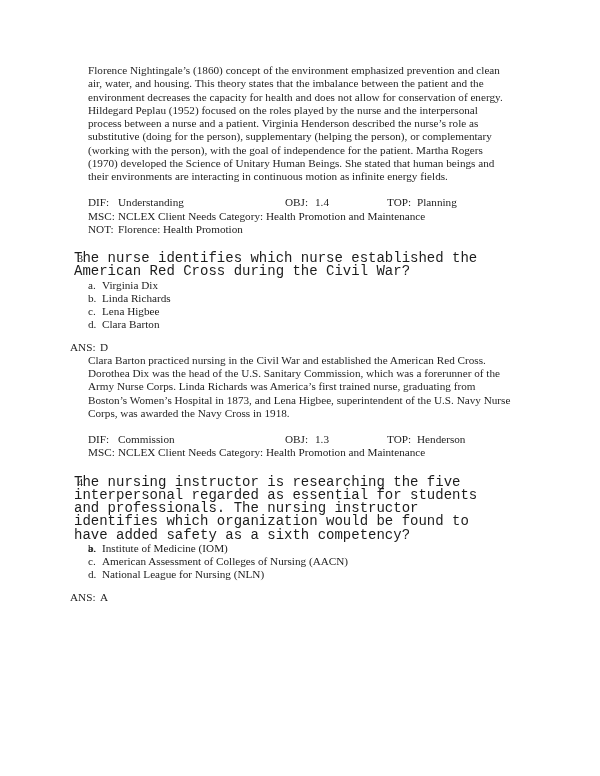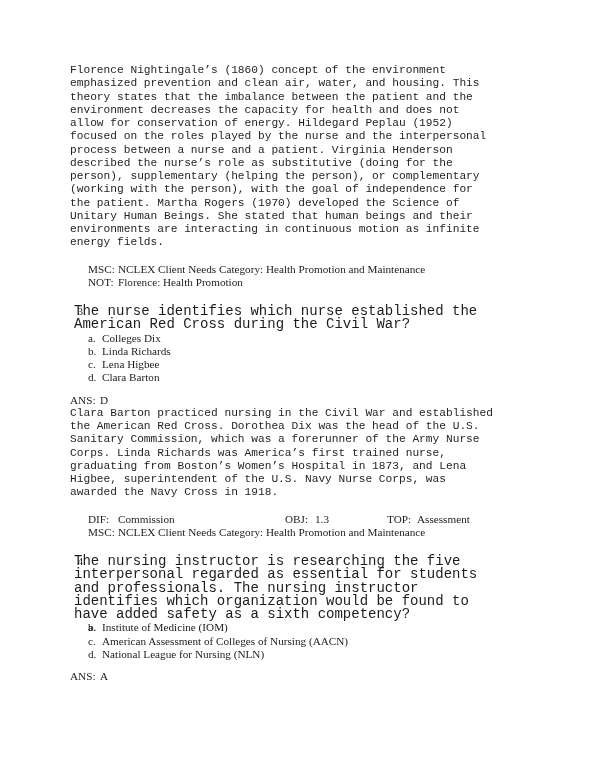--- a/index.html
+++ b/index.html
@@ -25,22 +25,22 @@
 
   
   .para {
     font-size: 11.2px;
     line-height: 13.25px;
     text-align: left;
     margin: 0;
     color: #1f1f1f;
   }
   .para.indented {
+    margin-left: 18px;
     width: 424px;
-    font-family: Liberation Mono, monospace;
   }
 
   .spacer-sm { height: 9px; }
   .spacer-md { height: 13px; }
   .spacer-lg { height: 16px; }
 
   
   .question {
     position: relative;
     margin-left: 0;
@@ -130,41 +130,52 @@
 <div id="page">
   <div class="content">
 
     <p class="para indented">Florence Nightingale’s (1860) concept of the environment emphasized prevention and clean air, water, and housing. This theory states that the imbalance between the patient and the environment decreases the capacity for health and does not allow for conservation of energy. Hildegard Peplau (1952) focused on the roles played by the nurse and the interpersonal process between a nurse and a patient. Virginia Henderson described the nurse’s role as substitutive (doing for the person), supplementary (helping the person), or complementary (working with the person), with the goal of independence for the patient. Martha Rogers (1970) developed the Science of Unitary Human Beings. She stated that human beings and their environments are interacting in continuous motion as infinite energy fields.</p>
 
     <div class="spacer-md"></div>
 
     <div class="meta-block">
       <div class="meta-row">
         <span class="meta-col-dif">
+          <span class="meta-key">DIF:</span><span>Understanding</span>
+        </span>
+        <span class="meta-col-obj">
+          <span class="meta-key">OBJ:</span><span>1.4</span>
+        </span>
+        <span class="meta-col-top">
+          <span class="meta-key">TOP:</span><span>Planning</span>
+        </span>
+      </div>
+      <div class="meta-row">
+        <span class="meta-col-dif">
           <span class="meta-key">MSC:</span><span>NCLEX Client Needs Category: Health Promotion and Maintenance</span>
         </span>
       </div>
       <div class="meta-row">
         <span class="meta-col-dif">
           <span class="meta-key">NOT:</span><span>Florence: Health Promotion</span>
         </span>
       </div>
     </div>
 
     <div class="spacer-lg"></div>
 
     <div class="question">
       <span class="qnum">3.</span>
       <div class="qtext">The nurse identifies which nurse established the American Red Cross during the Civil War?</div>
     </div>
 
     <ul class="options">
       <li class="option">
         <span class="olabel">a.</span>
-        <span>Colleges Dix</span>
+        <span>Virginia Dix</span>
       </li>
       <li class="option">
         <span class="olabel">b.</span>
         <span>Linda Richards</span>
       </li>
       <li class="option">
         <span class="olabel">c.</span>
         <span>Lena Higbee</span>
       </li>
       <li class="option">
@@ -185,21 +196,21 @@
 
     <div class="meta-block">
       <div class="meta-row">
         <span class="meta-col-dif">
           <span class="meta-key">DIF:</span><span>Commission</span>
         </span>
         <span class="meta-col-obj">
           <span class="meta-key">OBJ:</span><span>1.3</span>
         </span>
         <span class="meta-col-top">
-          <span class="meta-key">TOP:</span><span>Assessment</span>
+          <span class="meta-key">TOP:</span><span>Henderson</span>
         </span>
       </div>
       <div class="meta-row">
         <span class="meta-col-dif">
           <span class="meta-key">MSC:</span><span>NCLEX Client Needs Category: Health Promotion and Maintenance</span>
         </span>
       </div>
     </div>
 
     <div class="spacer-lg"></div>

